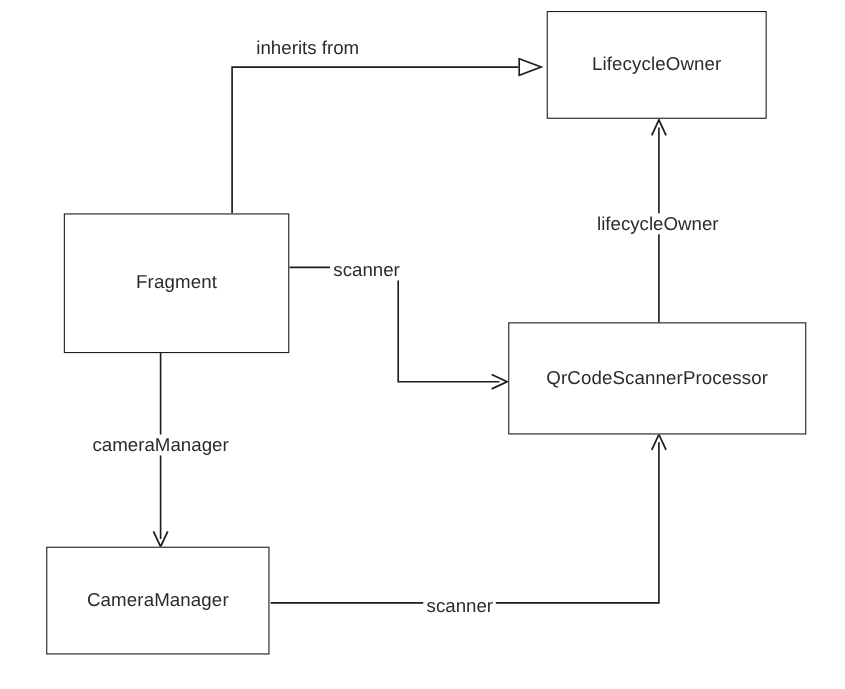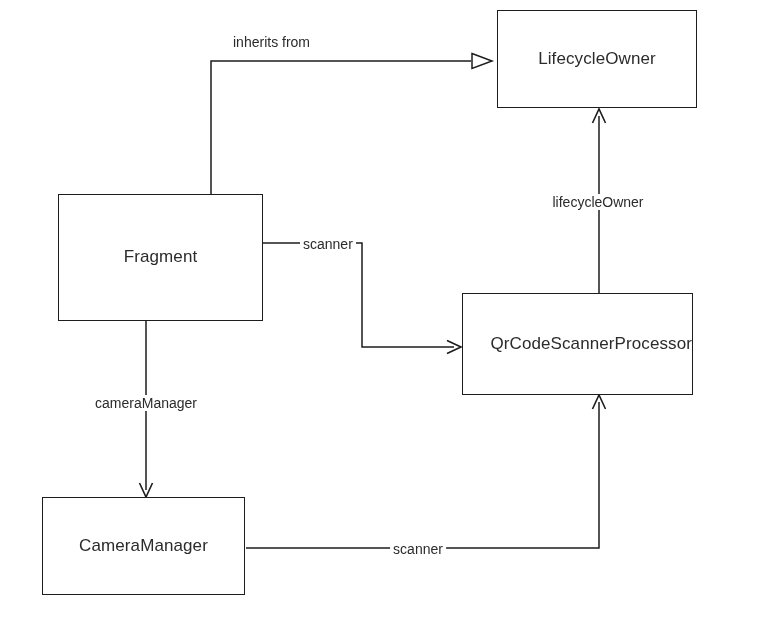--- a/index.html
+++ b/index.html
@@ -42,21 +42,21 @@
     font-size: 17px;
     line-height: 1.1;
     color: #2b2b2b;
     letter-spacing: 0.1px;
     white-space: nowrap;
     text-align: center;
   }
   .edge-label {
     position: absolute;
     font-family: "Liberation Sans", sans-serif;
-    font-size: 14px;
+    font-size: 17px;
     line-height: 1;
     color: #2b2b2b;
     background: #ffffff;
     padding: 1px 3px;
     white-space: nowrap;
     z-index: 4;
   }
   .edge-label.center {
     transform: translateX(-50%);
   }
@@ -96,21 +96,21 @@
   </svg>
 
   <div class="node-box" style="left:497px; top:10px; width:200px; height:98px;">
     <span class="node-label">LifecycleOwner</span>
   </div>
 
   <div class="node-box" style="left:58px; top:194px; width:205px; height:127px;">
     <span class="node-label">Fragment</span>
   </div>
 
-  <div class="node-box" style="left:462px; top:293px; width:231px; height:102px;justify-content:flex-end;">
+  <div class="node-box" style="left:462px; top:293px; width:271px; height:102px;">
     <span class="node-label">QrCodeScannerProcessor</span>
   </div>
 
   <div class="node-box" style="left:42px; top:497px; width:203px; height:98px;">
     <span class="node-label">CameraManager</span>
   </div>
 
   <div class="edge-label" style="left:230px; top:34px;">inherits from</div>
 
   <div class="edge-label" style="left:300px; top:236px;">scanner</div>

